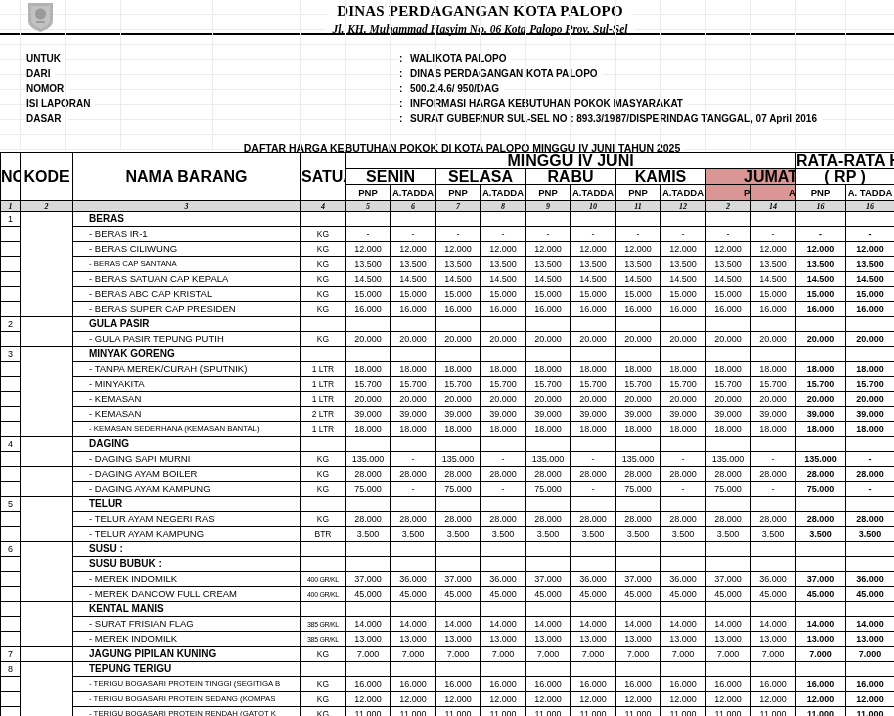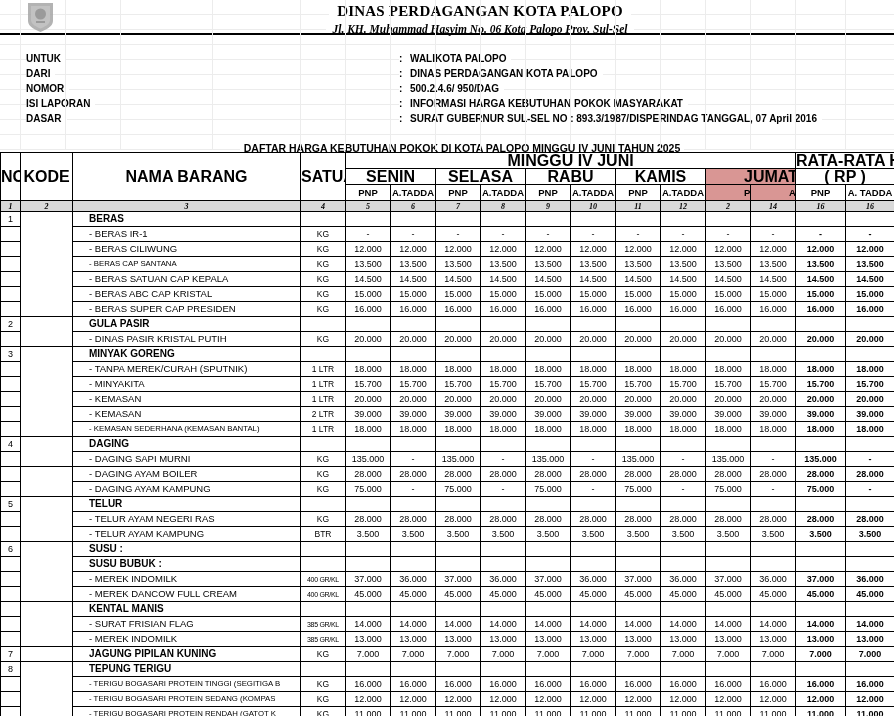--- a/index.html
+++ b/index.html
@@ -348,21 +348,21 @@
         <td class="c-val"></td>
         <td class="c-val"></td>
         <td class="c-val"></td>
         <td class="c-val"></td>
         <td class="c-val"></td>
         <td class="c-val avg"></td>
         <td class="c-val avg"></td>
       </tr>
       <tr>
         <td class="c-no"></td>
-        <td class="c-name">- DINAS PASIR KRISTAL PUTIH</td>
+        <td class="c-name">- GULA PASIR TEPUNG PUTIH</td>
         <td class="c-sat">KG</td>
         <td class="c-val">20.000</td>
         <td class="c-val">20.000</td>
         <td class="c-val">20.000</td>
         <td class="c-val">20.000</td>
         <td class="c-val">20.000</td>
         <td class="c-val">20.000</td>
         <td class="c-val">20.000</td>
         <td class="c-val">20.000</td>
         <td class="c-val">20.000</td>

